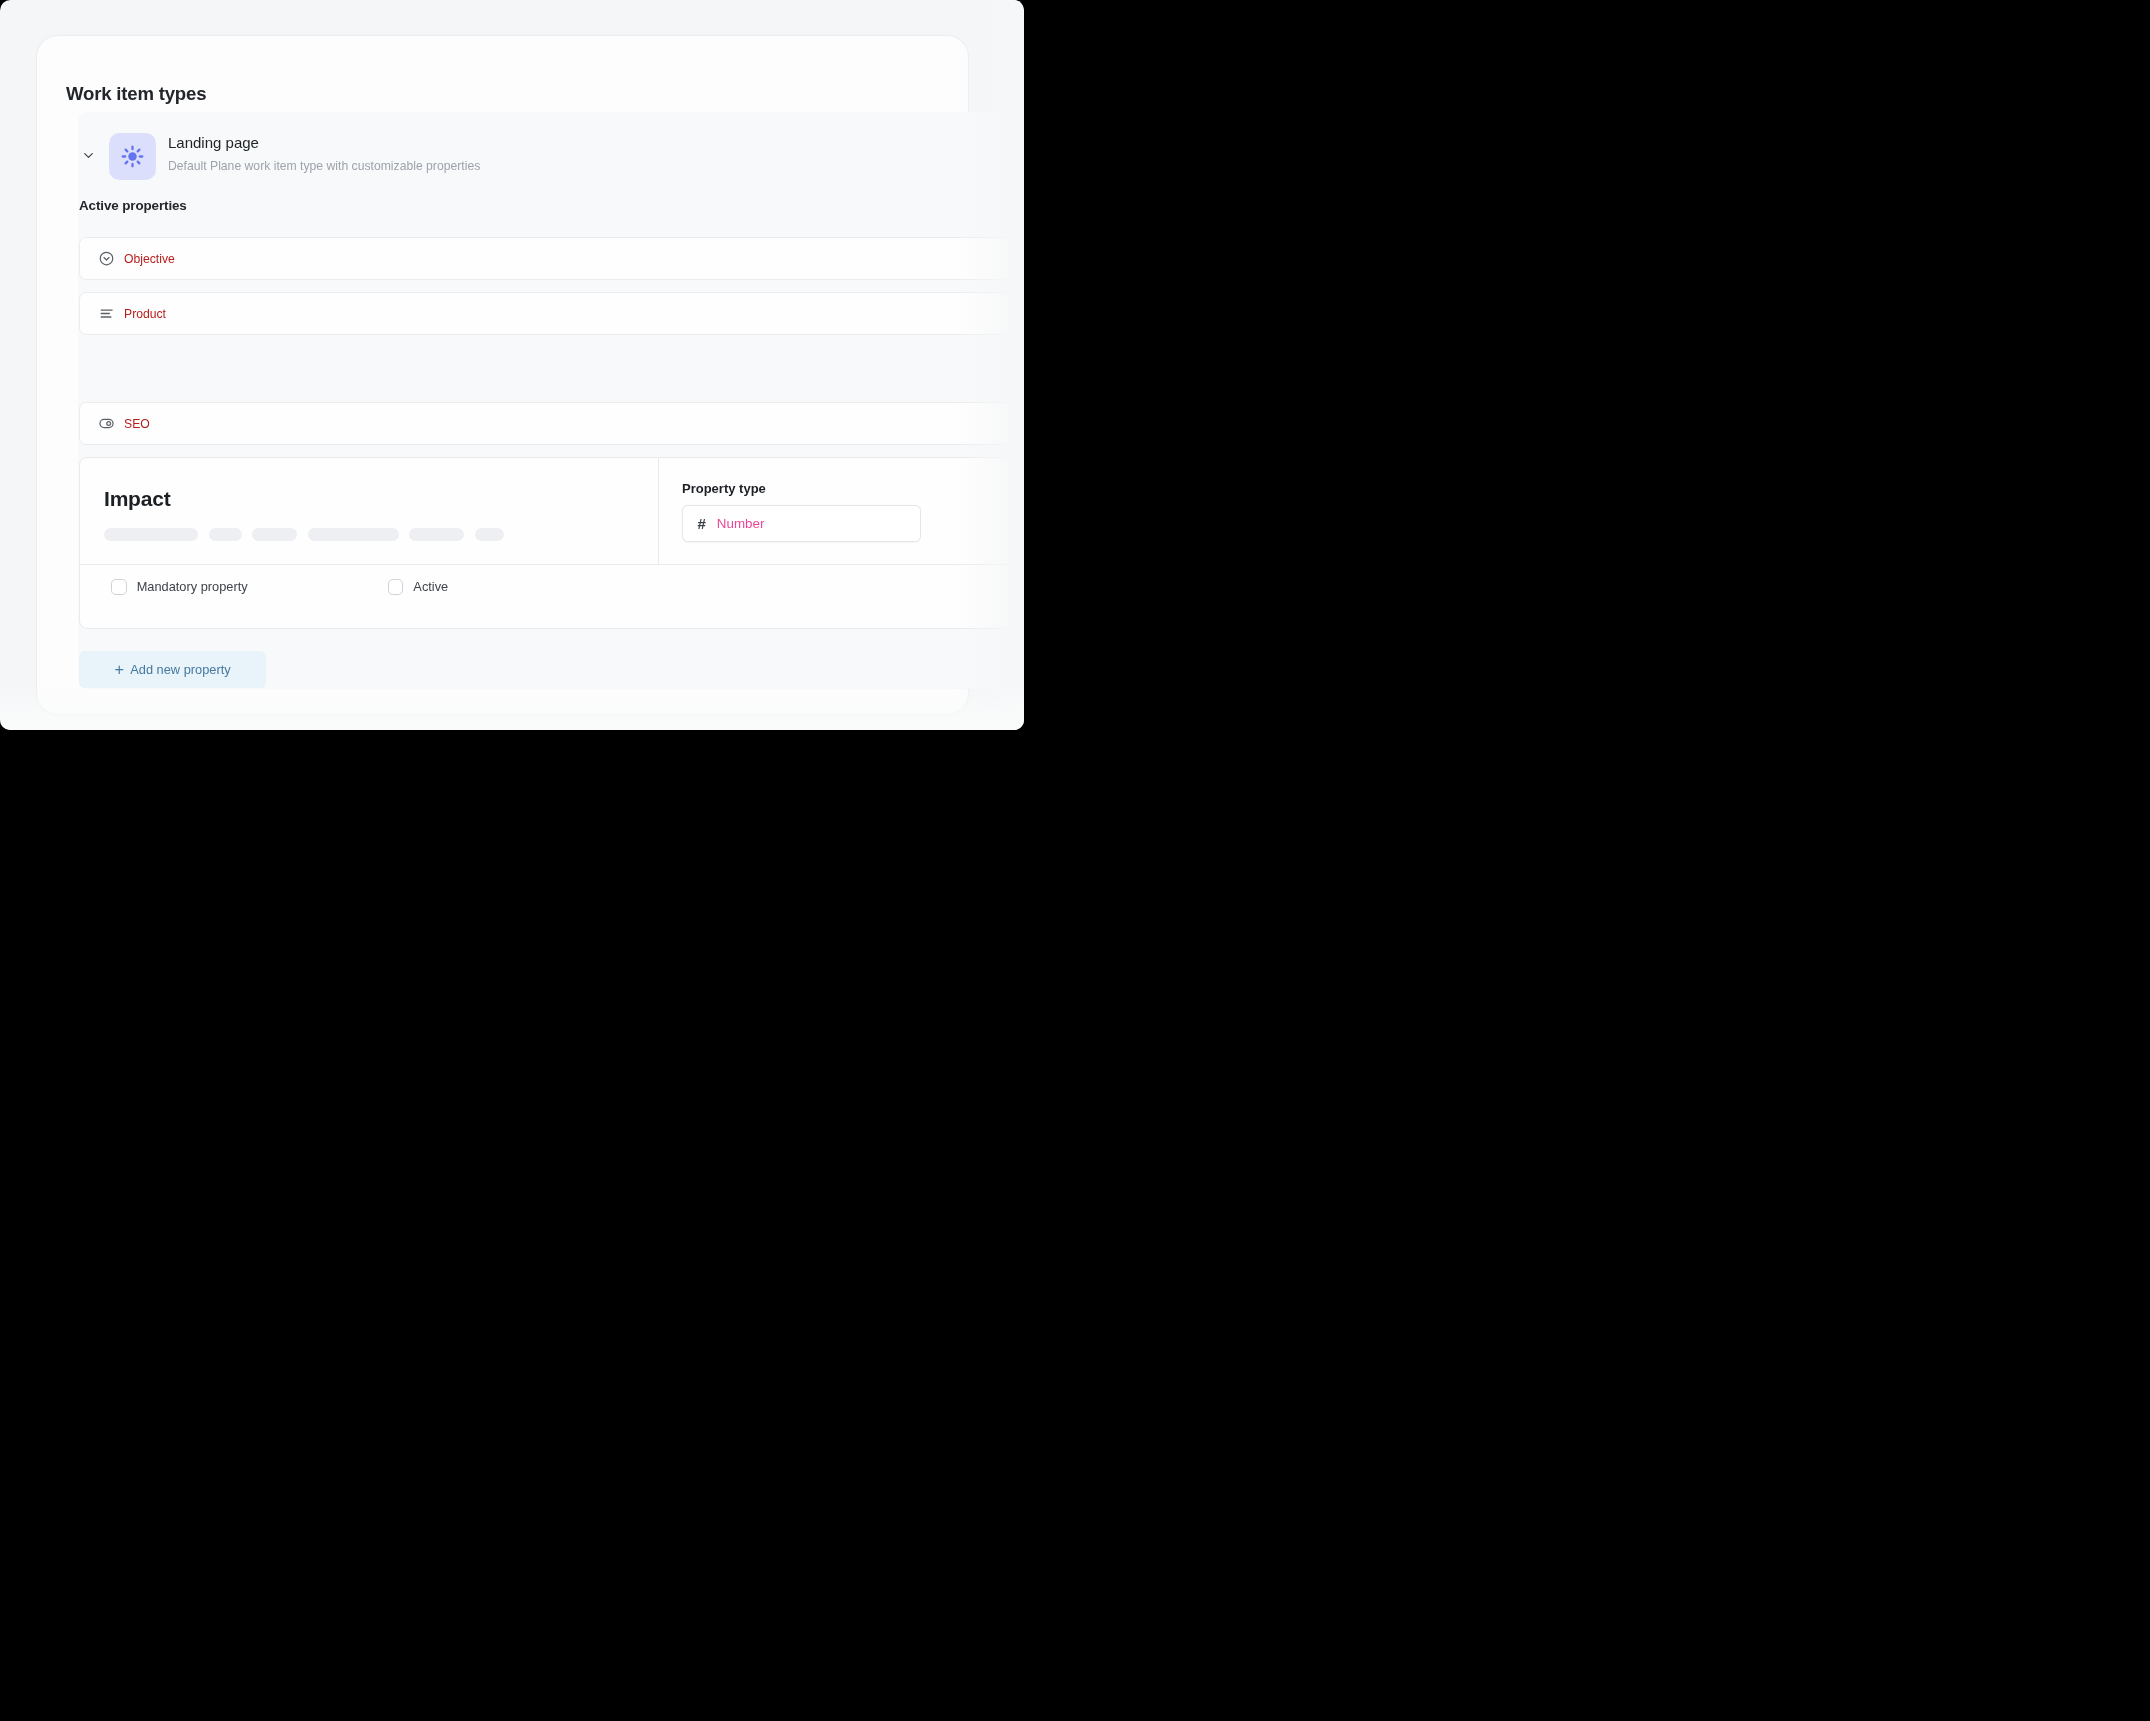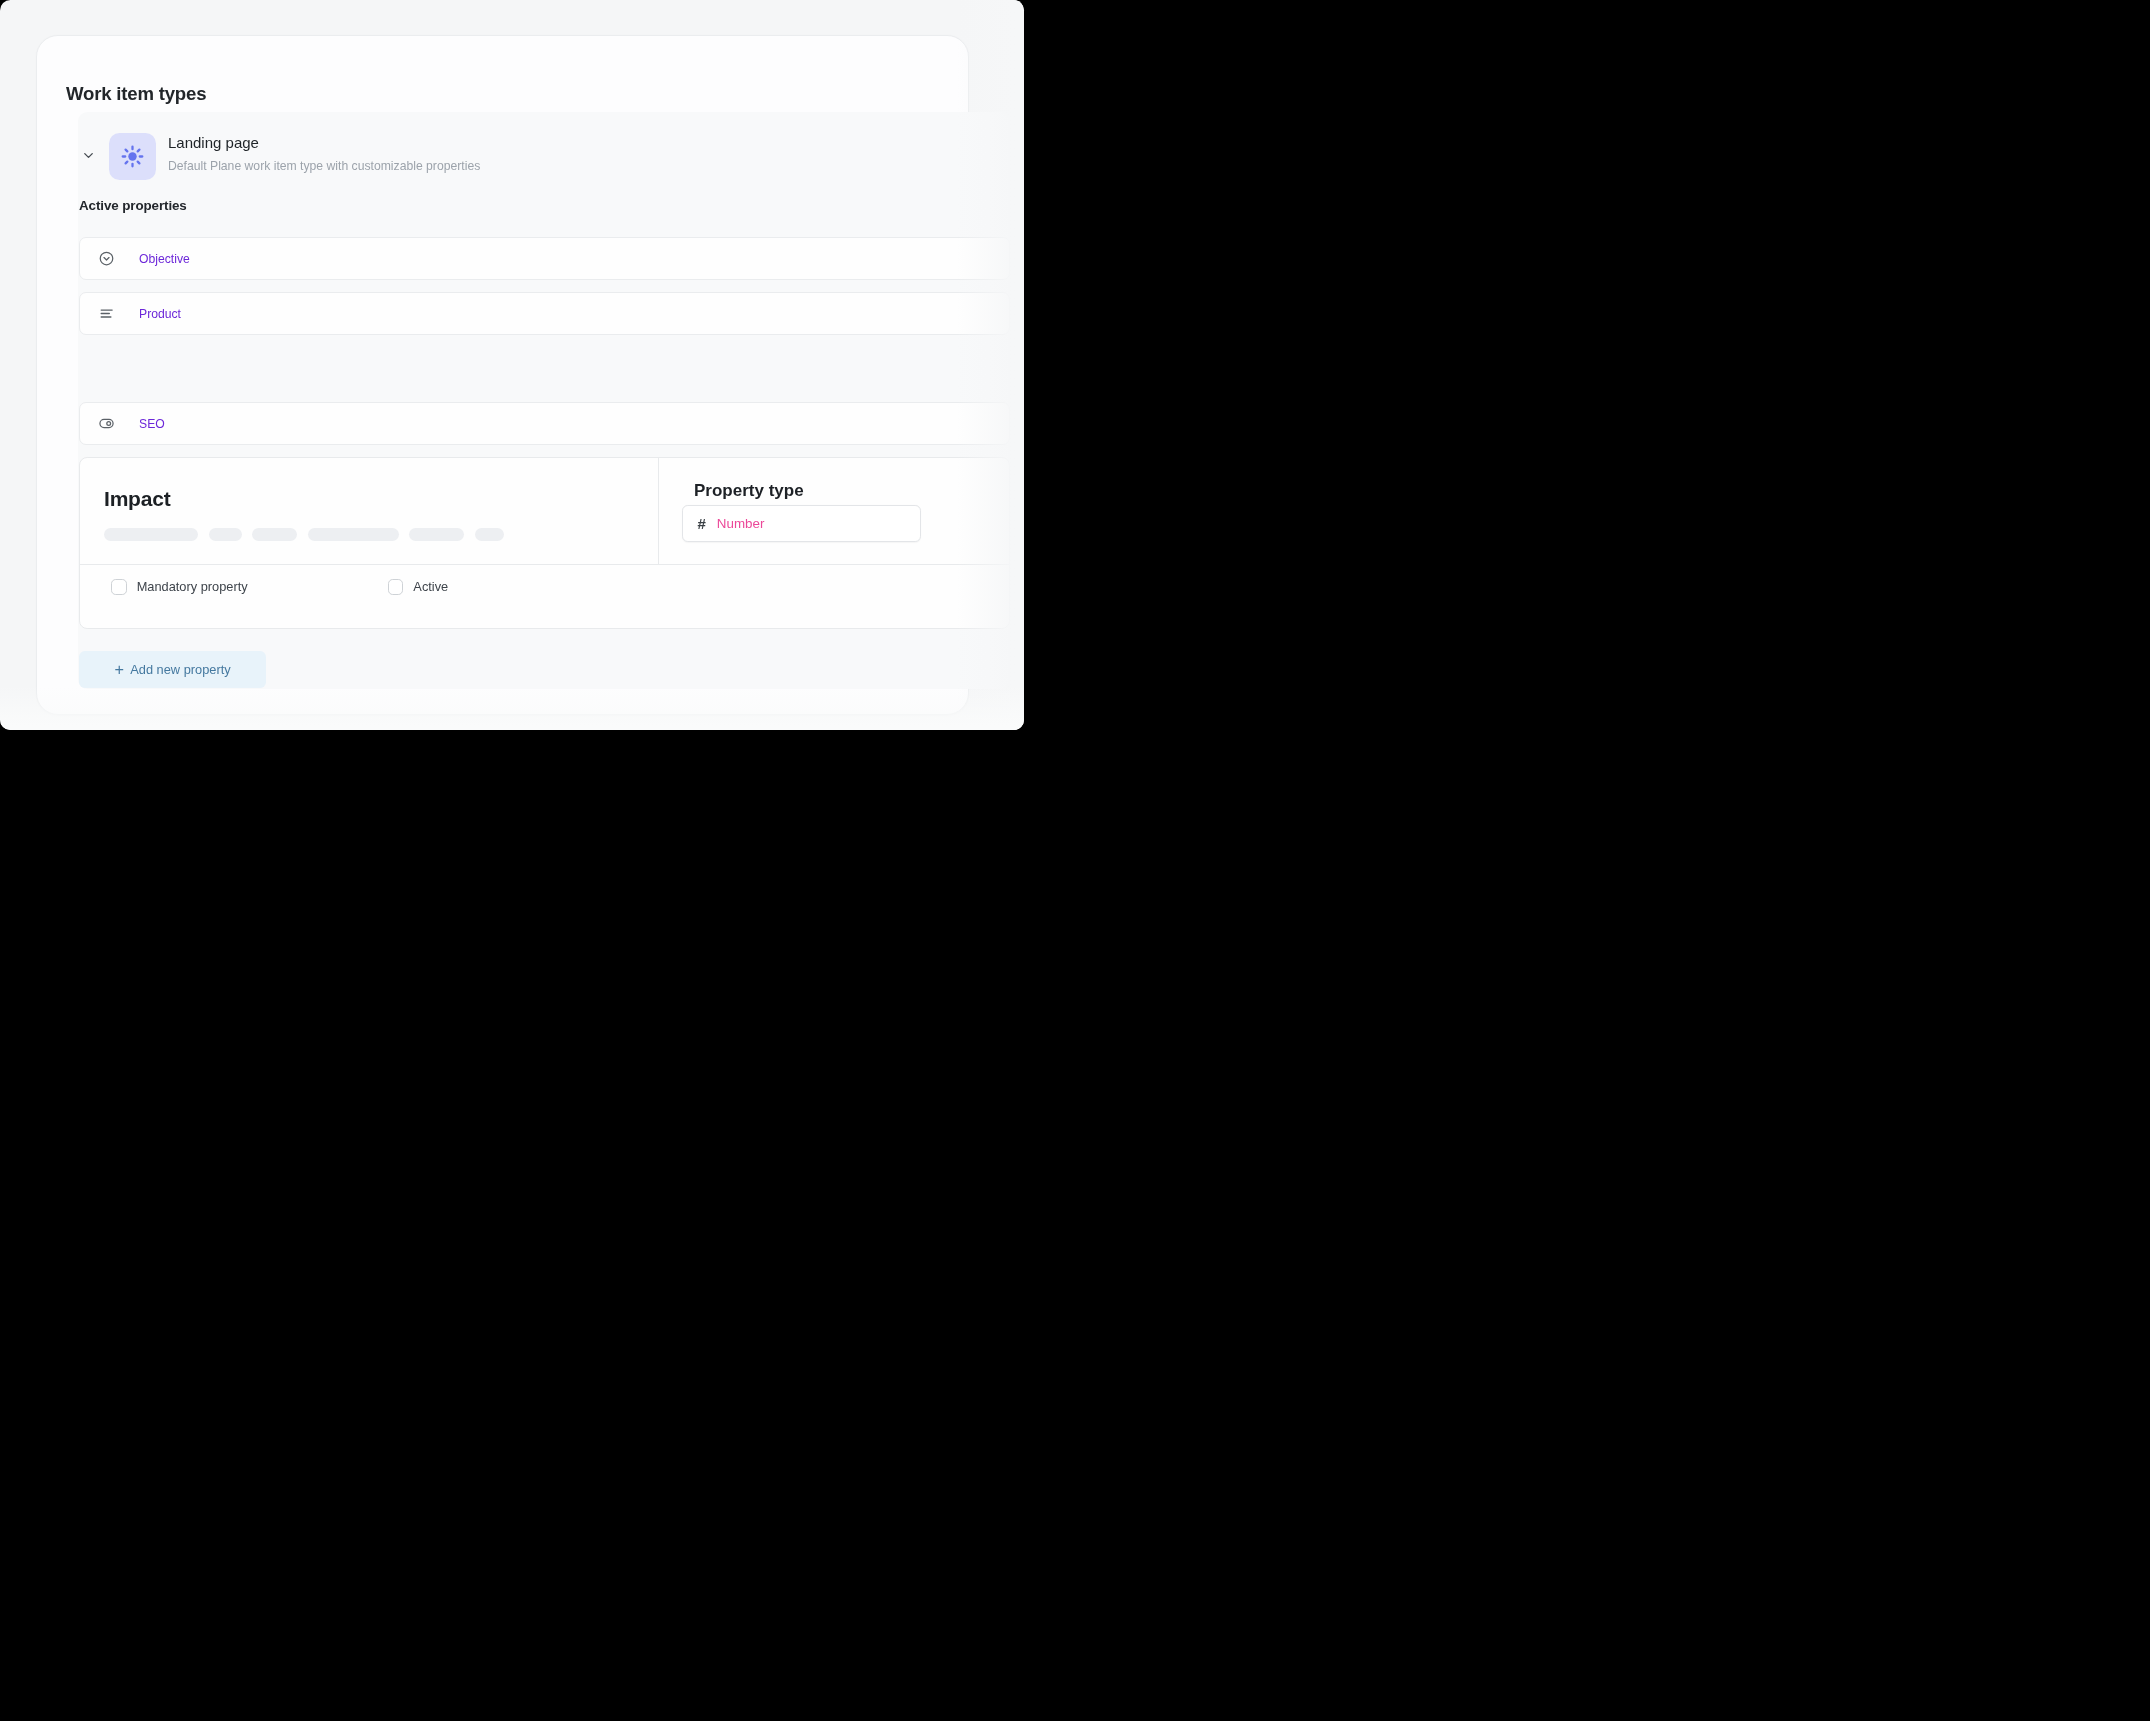--- a/index.html
+++ b/index.html
@@ -20,31 +20,31 @@
              color:var(--accent,#6574ee);}
   .type-name{position:absolute;left:168px;top:134px;font-size:15px;font-weight:400;color:#1f2428;}
   .type-desc{position:absolute;left:168px;top:159px;font-size:12.2px;font-weight:400;color:#9ca3ab;}
   .section-heading{position:absolute;left:79px;top:198px;font-size:13.4px;font-weight:600;
                    color:#23272c;letter-spacing:-0.1px;}
   
   .prop-row{position:absolute;left:79px;width:931px;height:43px;background:#fefefe;
             border:0.6px solid #eaecee;border-radius:7px;display:flex;align-items:center;
             box-sizing:border-box;padding-left:19px;cursor:pointer;}
   .prop-row .row-icon{width:15px;height:15px;color:#5b6167;flex:0 0 auto;}
-  .prop-row .row-label{margin-left:25px;font-size:12.2px;color:#6d28d9;}
+  .prop-row .row-label{margin-left:10px;font-size:12.2px;color:#b91c1c;}
   
   .editor{position:absolute;left:79px;top:457px;width:931px;height:172px;background:#fefefe;
           border:0.6px solid #e8eaec;border-radius:8.1px;box-sizing:border-box;}
   .editor .vdiv{position:absolute;left:578px;top:0;width:0.6px;height:106px;background:#e8eaec;}
   .editor .hdiv{position:absolute;left:0;top:106px;width:100%;height:0.6px;background:#e8eaec;}
   .editor-title{position:absolute;left:24px;top:28.5px;font-size:21px;font-weight:700;
                 color:#1c2024;letter-spacing:-0.2px;}
   .skel-row{position:absolute;left:24px;top:70px;display:flex;gap:10.5px;}
   .skel{height:13.4px;border-radius:7px;background:#edeff2;}
-  .ptype-label{position:absolute;left:602px;top:23px;font-size:17px;font-weight:700;color:#1d2126;margin-left:12px;}
+  .ptype-label{position:absolute;left:602px;top:23px;font-size:13px;font-weight:700;color:#1d2126;}
   .ptype-select{position:absolute;left:602px;top:47px;width:239px;height:37px;background:#fff;
                 border:0.6px solid #e3e5e8;border-radius:5.8px;box-shadow:0 0.6px 1.2px rgba(0,0,0,.04);
                 display:flex;align-items:center;box-sizing:border-box;padding-left:14.5px;cursor:pointer;}
   .hash{font-size:15px;font-weight:600;color:#3a4045;}
   .ptype-value{margin-left:11px;font-size:13.4px;color:#ec4899;}
   .opt-row{position:absolute;left:31px;top:121px;display:flex;align-items:center;}
   .checkbox{width:15.7px;height:15.7px;border:0.9px solid #ced2d6;border-radius:4.7px;background:#fff;
             box-sizing:border-box;cursor:pointer;flex:0 0 auto;}
   .opt-label{margin-left:10px;font-size:12.8px;color:#3e444b;}
   .opt-gap{width:140px;flex:0 0 auto;}

